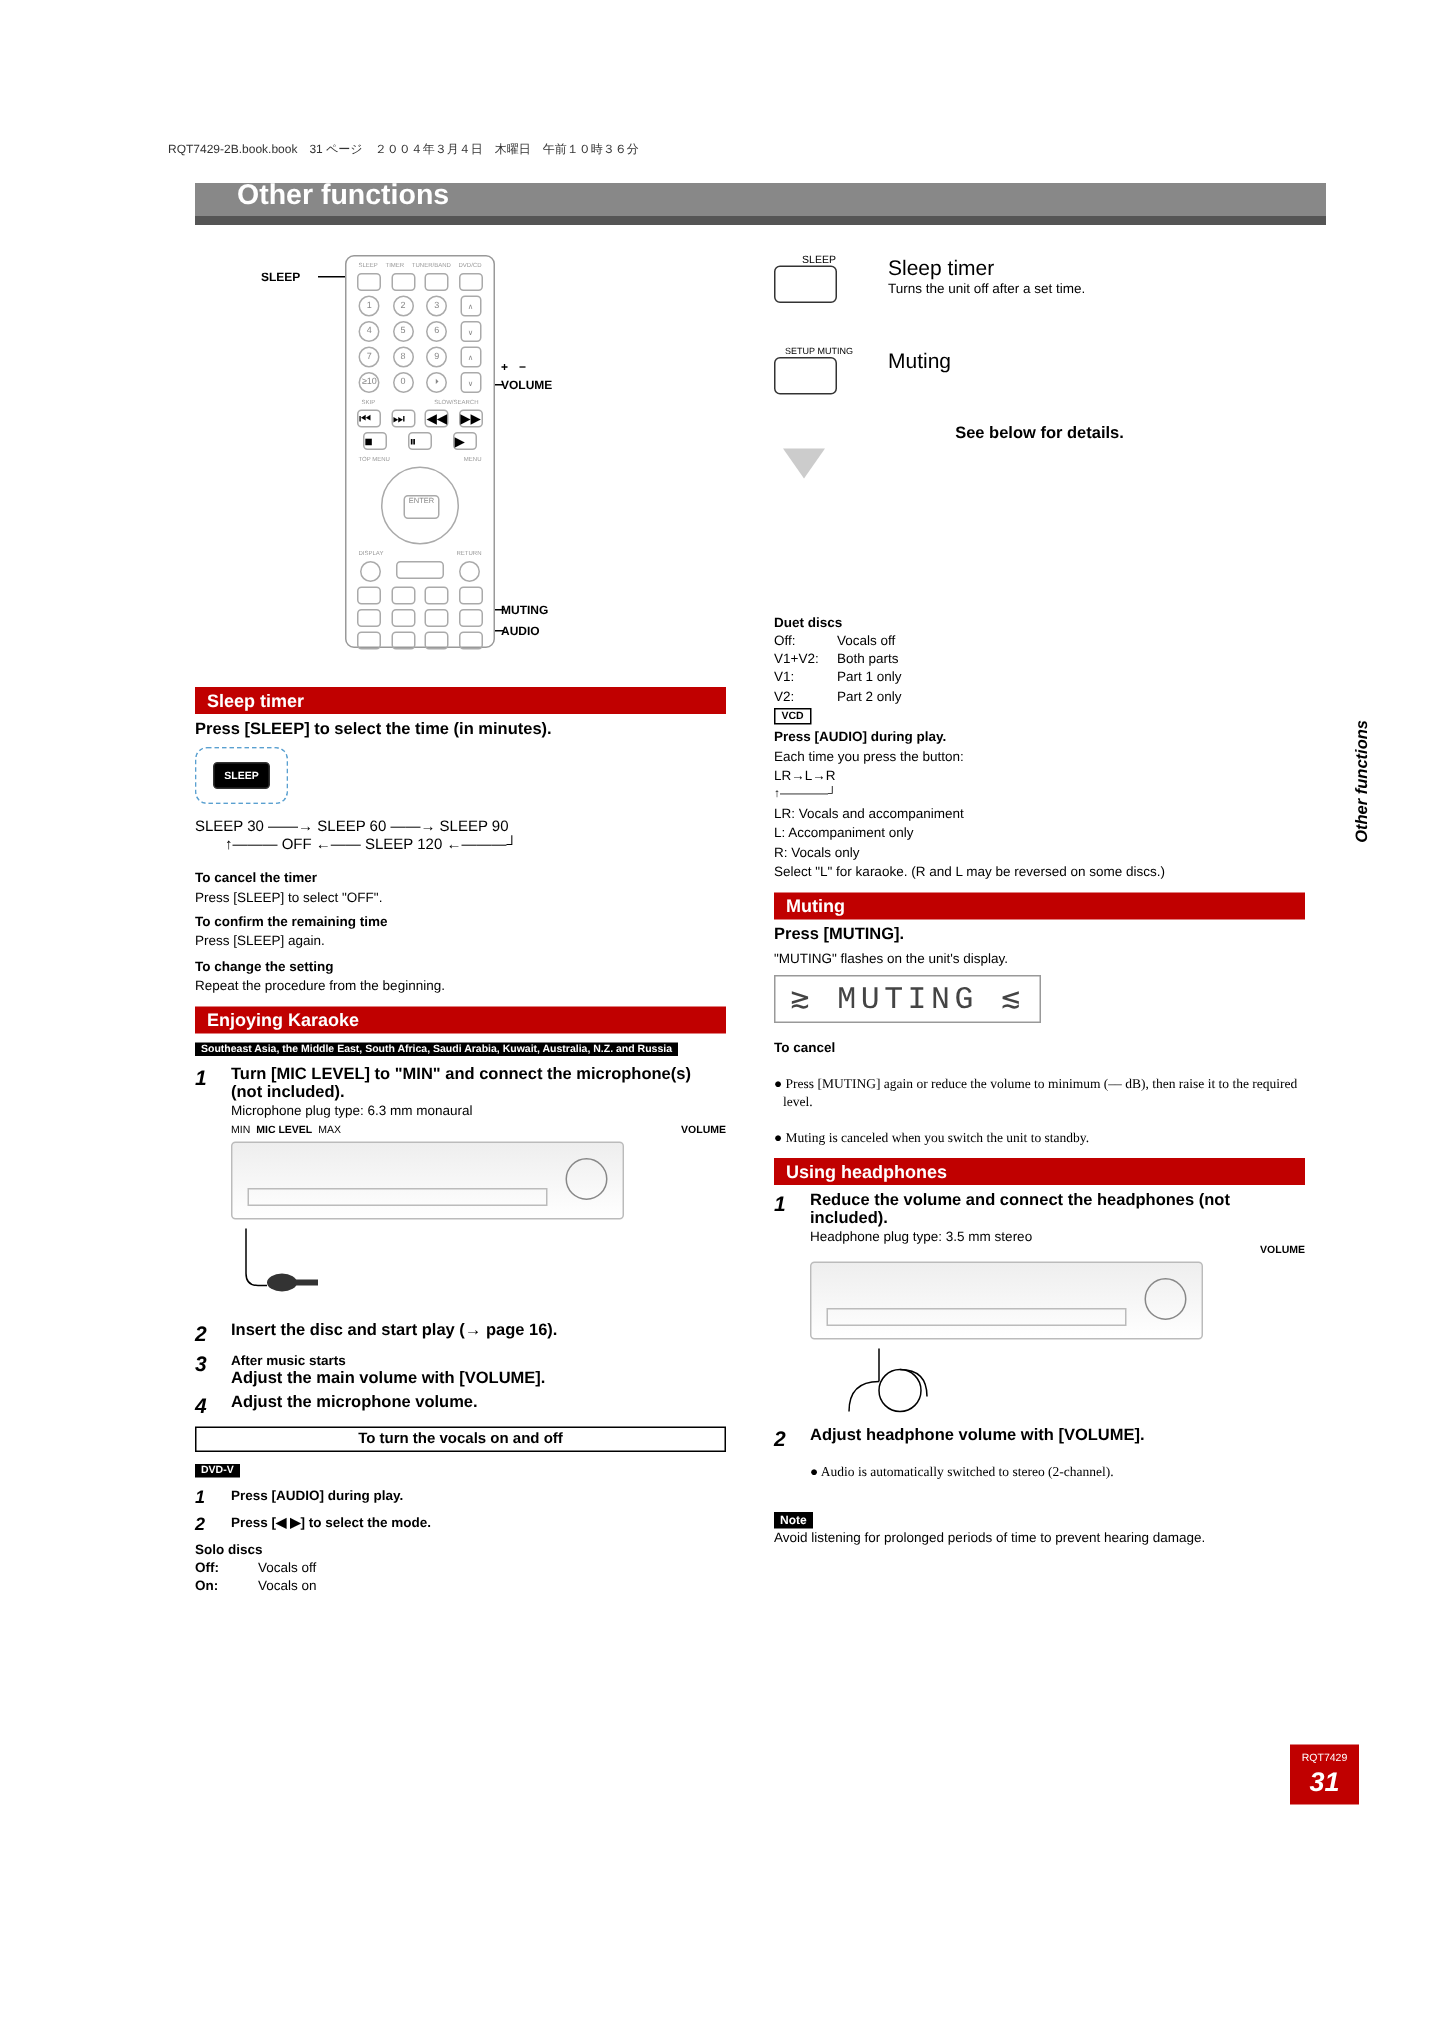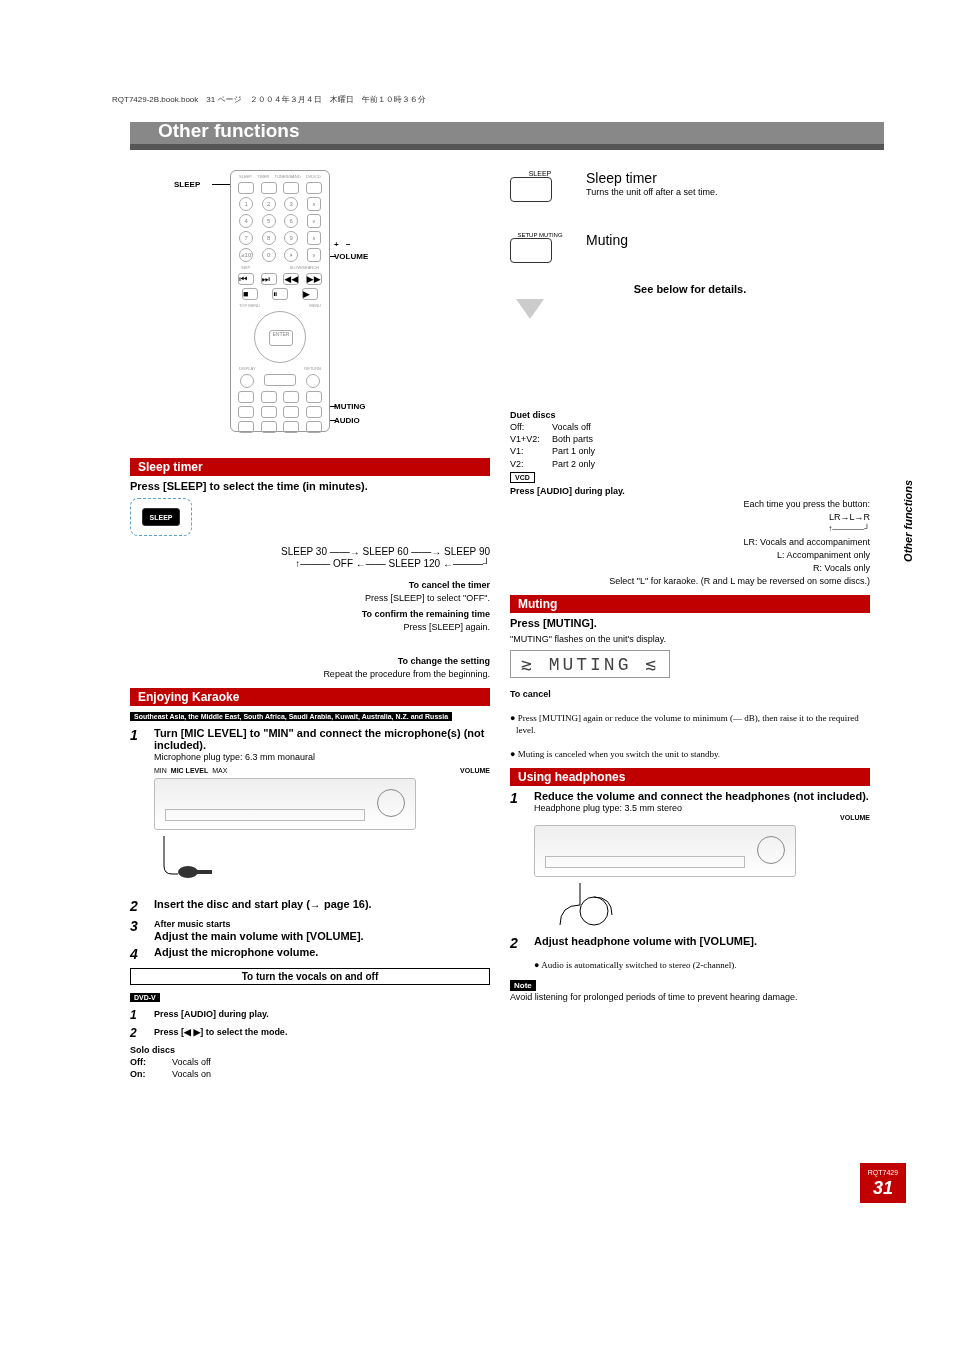--- a/index.html
+++ b/index.html
@@ -44,21 +44,21 @@
     color: #fff;
   }
   .content {
     position: absolute;
     top: 170px;
     left: 130px;
     width: 740px;
   }
   .cols {
     display: flex;
-    gap: 20px;
+    gap: 32px;
   }
   .col { flex: 1; min-width: 0; }
   .remote-area {
     position: relative;
     height: 280px;
   }
   .remote {
     position: absolute;
     left: 100px;
     top: 0;
@@ -90,21 +90,21 @@
     padding: 2px 8px;
     margin: 8px 0 4px 0;
   }
   .sub-h {
     font-weight: bold;
     font-size: 11px;
     margin: 4px 0;
   }
   .body-txt { font-size: 9px; line-height: 1.35; }
   .small { font-size: 8px; }
-  .tight { margin: 1px 0; text-align: right; }
+  .tight { margin: 1px 0; }
   .sleep-btn {
     width: 60px; height: 36px;
     border: 1px dashed #5aa0d0;
     border-radius: 8px;
     display: flex; align-items: center; justify-content: center;
     margin: 6px 0;
   }
   .sleep-btn-inner {
     width: 36px; height: 16px; border:1px solid #333; border-radius:3px;
     font-size:7px; font-weight:bold; display:flex;align-items:center;justify-content:center;
@@ -142,21 +142,21 @@
     background:
       linear-gradient(to bottom,#eee,#fff);
     position:relative; margin:4px 0;
   }
   .device-img .knob { position:absolute; right:10px; top:10px; width:26px;height:26px;border:1px solid #888;border-radius:50%;}
   .device-img .slot { position:absolute; left:10px; top:30px; right:50px; height:10px; border:1px solid #bbb;}
   .mic { margin-top:4px; }
   .mic svg, .hp svg { display:block; }
   .muting-disp {
     font-family: "Courier New", monospace;
-    font-size: 18px; letter-spacing:3px;
+    font-size: 21px; letter-spacing:3px;
     border:1px solid #999; display:inline-block; padding:2px 10px; margin:4px 0;
     color:#444;
   }
   .side-tab {
     position:absolute; right:40px; top:480px;
     writing-mode: vertical-rl; transform: rotate(180deg);
     font-style: italic; font-weight:bold; font-size:11px;
   }
   .page-num {
     position:absolute; right:48px; bottom:148px;
@@ -301,21 +301,21 @@
         </div>
         <div class="seq">
           <div class="tight">SLEEP 30 ——→ SLEEP 60 ——→ SLEEP 90</div>
           <div class="tight indent">↑——— OFF ←—— SLEEP 120 ←———┘</div>
         </div>
         <div class="body-txt">
           <div class="tight"><b>To cancel the timer</b></div>
           <div class="tight">Press [SLEEP] to select "OFF".</div>
           <div class="tight" style="margin-top:4px;"><b>To confirm the remaining time</b></div>
           <div class="tight">Press [SLEEP] again.</div>
-          <div class="tight" style="margin-top:21px;"><b>To change the setting</b></div>
+          <div class="tight" style="margin-top:4px;"><b>To change the setting</b></div>
           <div class="tight">Repeat the procedure from the beginning.</div>
         </div>
 
         <div class="sec-bar">Enjoying Karaoke</div>
         <div class="tag">Southeast Asia, the Middle East, South Africa, Saudi Arabia, Kuwait, Australia, N.Z. and Russia</div>
 
         <div class="step-row">
           <div class="step-n">1</div>
           <div class="step-t">
             <div class="step-h">Turn [MIC LEVEL] to "MIN" and connect the microphone(s) (not included).</div>
@@ -474,21 +474,21 @@
             </div>
           </div>
         </div>
         <div class="step-row">
           <div class="step-n">2</div>
           <div class="step-t">
             <div class="step-h">Adjust headphone volume with [VOLUME].</div>
             <div class="bullet body-txt">● <span>Audio is automatically switched to stereo (2-channel).</span></div>
           </div>
         </div>
-        <div style="margin-top:8px;">
+        <div style="margin-top:20px;">
           <span class="note-tag">Note</span>
         </div>
         <div class="body-txt">Avoid listening for prolonged periods of time to prevent hearing damage.</div>
       </div>
     </div>
   </div>
 
   <div class="page-num">
     <span class="doc">RQT7429</span>
     <span class="pn">31</span>

